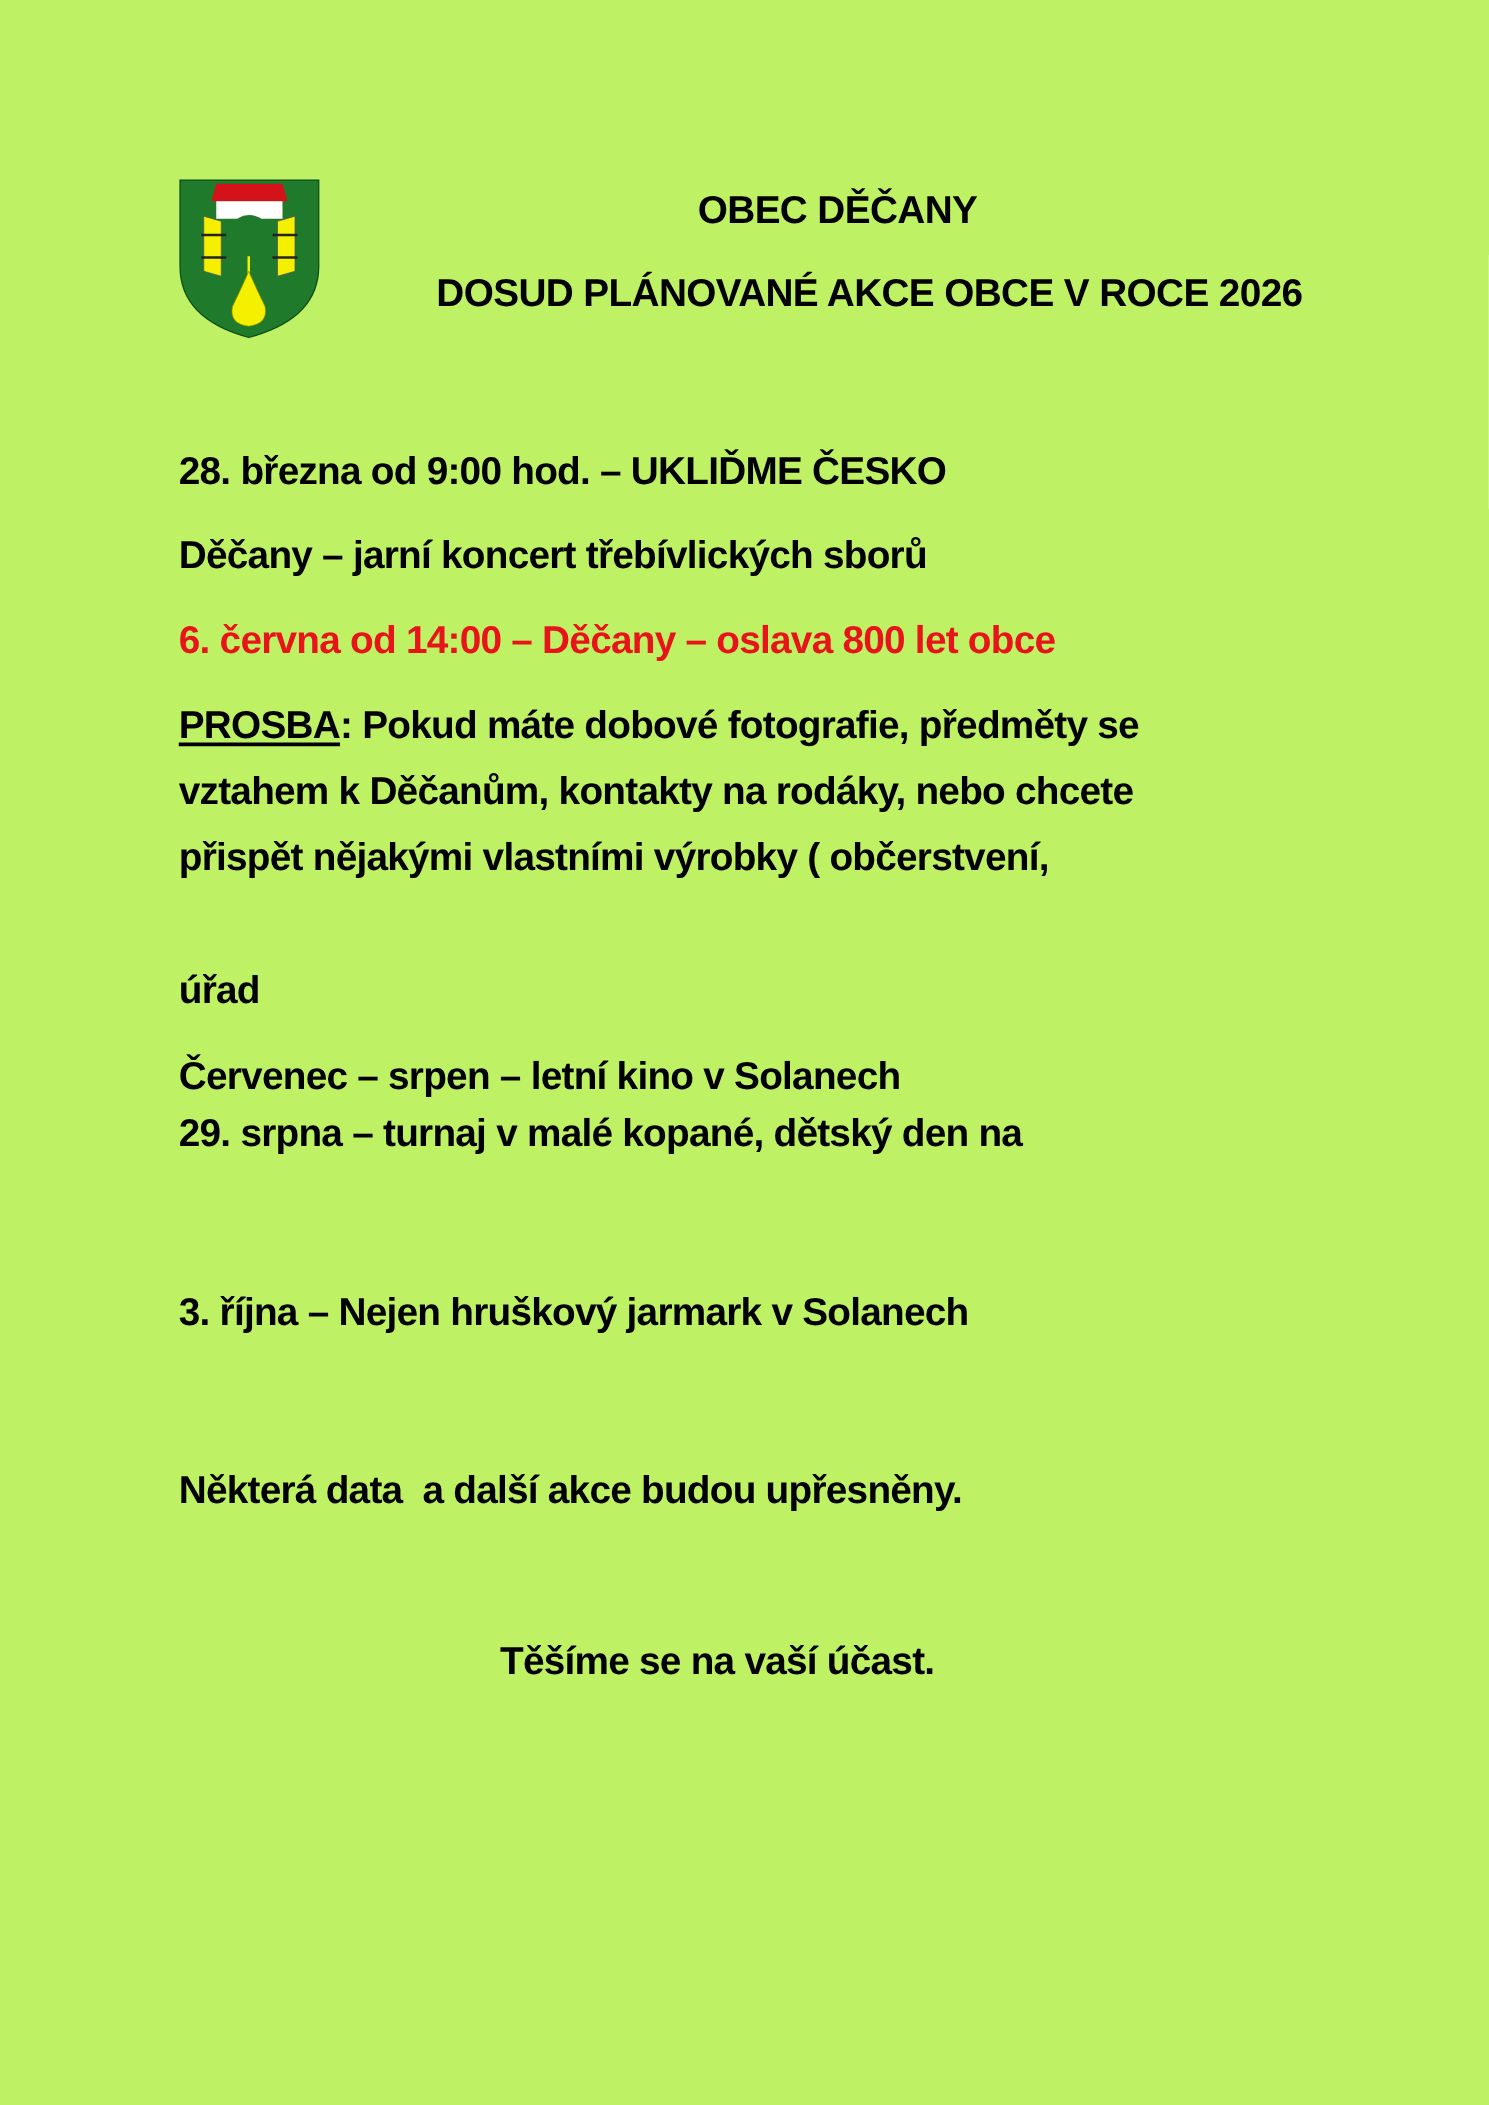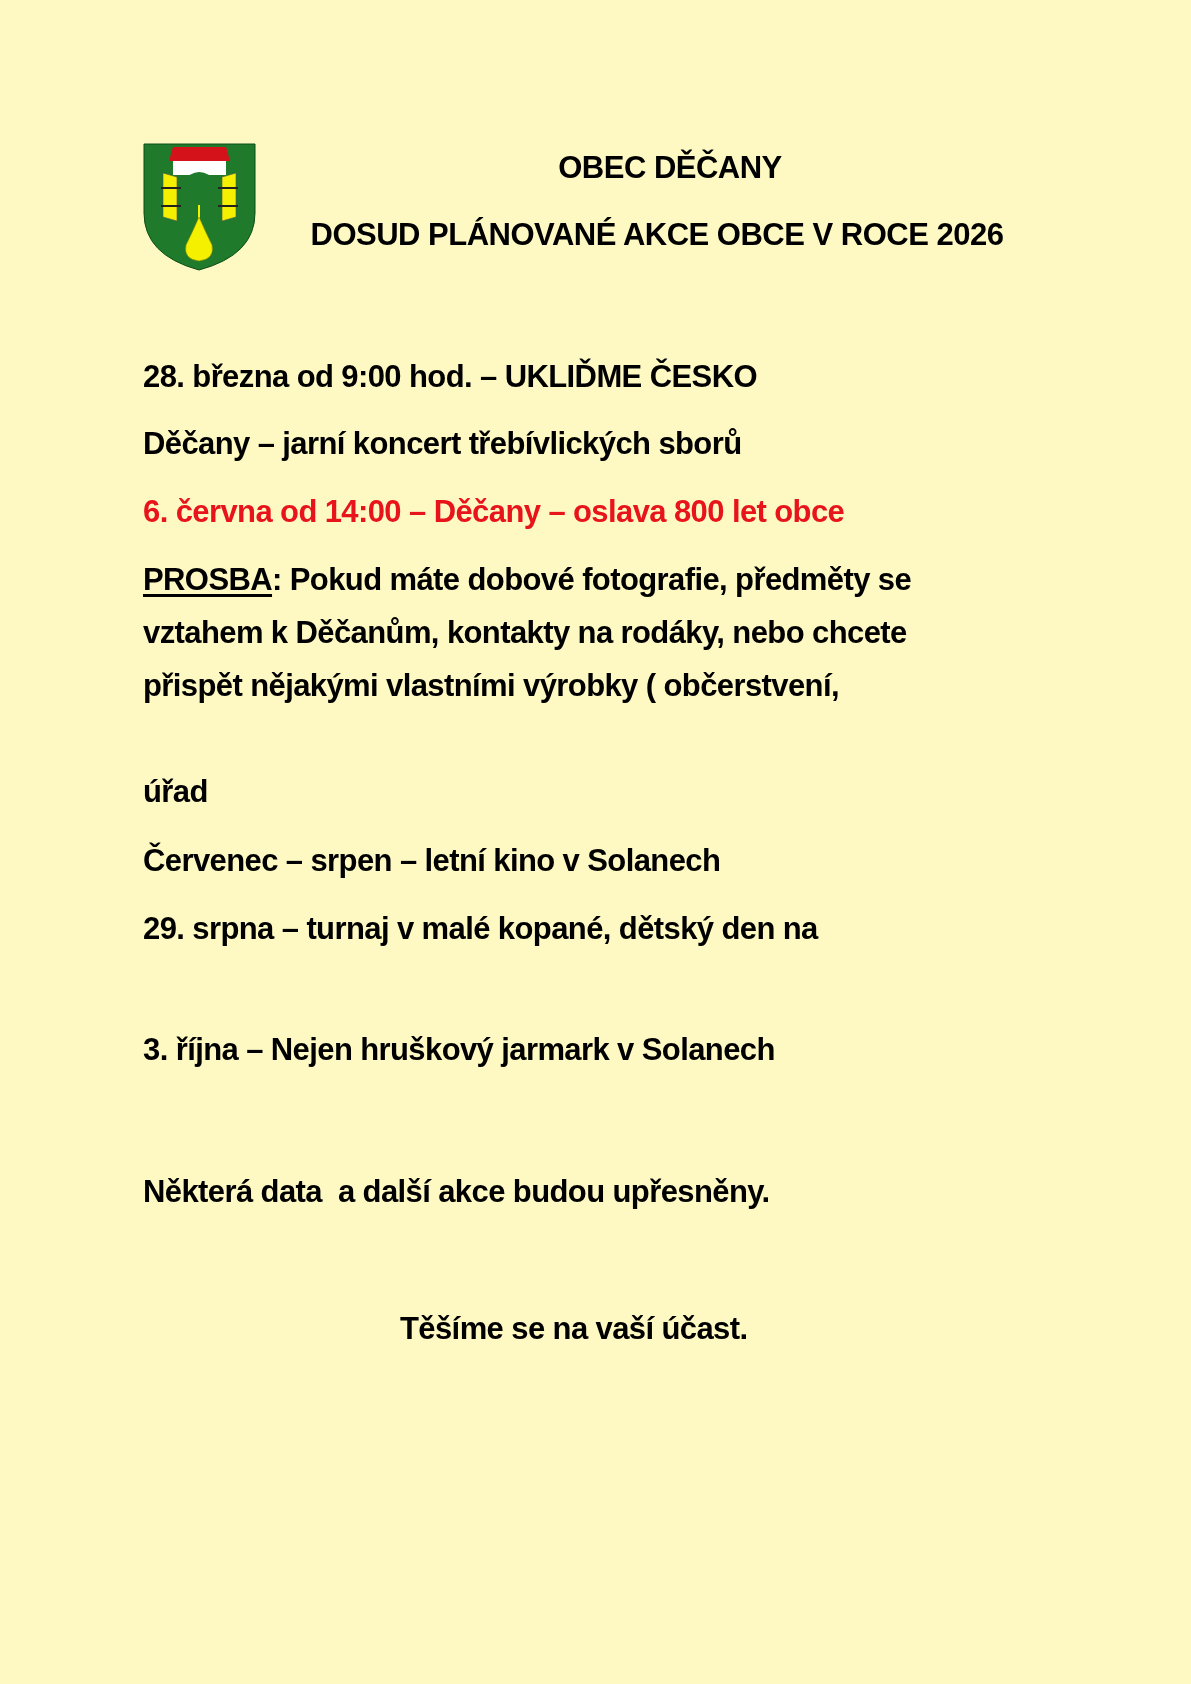--- a/index.html
+++ b/index.html
@@ -1,23 +1,23 @@
 <!DOCTYPE html>
 <html><head>
 <meta charset="utf-8">
 <style>
   html, body { margin: 0; padding: 0; background: #ffffff; }
   body { width: 1191px; height: 1684px; position: relative; overflow: hidden;
          font-family: "Liberation Sans", "DejaVu Sans", sans-serif; color: #000; }
-  .page { position: absolute; left: 0; top: 0; width: 1191px; height: 1684px; background: #fef9c3; }
+  .page { position: absolute; left: 0; top: 0; width: 1191px; height: 1684px; background: #bef264; }
   .coat { position: absolute; left: 143px; top: 143px; width: 113px; height: 128px; }
   .h1 { position: absolute; left: 0; width: 1191px; text-align: center; font-weight: bold;
         font-size: 31px; letter-spacing: -0.5px; }
   .title1 { top: 150px; left: 330px; width: 680px; }
-  .title2 { top: 217px; left: 272px; width: 770px; text-align: center; white-space: nowrap; }
+  .title2 { top: 217px; left: 272px; width: 770px; text-align: right; white-space: nowrap; }
   .line { position: absolute; left: 143px; font-weight: bold; font-size: 31px; letter-spacing: -0.6px;
           white-space: nowrap; line-height: 53px; text-align: right; }
   .red { color: #e8141b; }
   .u { text-decoration: underline; text-underline-offset: 4px; }
   .center { left: 400px; }
 </style>
 </head>
 <body>
 
 <div class="page">
@@ -43,18 +43,18 @@
   <div class="line" style="top:350px">28. března od 9:00 hod. – UKLIĎME ČESKO</div>
   <div class="line" style="top:417px">Děčany – jarní koncert třebívlických sborů</div>
   <div class="line red" style="top:485px">6. června od 14:00 – Děčany – oslava 800 let obce</div>
 
   <div class="line" style="top:553px"><span class="u">PROSBA</span><span>: Pokud máte dobové fotografie, předměty se</span></div>
   <div class="line" style="top:659px">přispět nějakými vlastními výrobky ( občerstvení,</div>
   <div class="line" style="top:606px">vztahem k Děčanům, kontakty na rodáky, nebo chcete</div>
   <div class="line" style="top:765px">úřad</div>
 
   <div class="line" style="top:834px">Červenec – srpen – letní kino v Solanech</div>
-  <div class="line" style="top:902px">29. srpna – turnaj v malé kopané, dětský den na</div>
+  <div class="line" style="top:880px">29. srpna – turnaj v malé kopané, dětský den na</div>
   <div class="line" style="top:1023px">3. října – Nejen hruškový jarmark v Solanech</div>
 
   <div class="line" style="top:1165px; white-space:pre">Některá data  a další akce budou upřesněny.</div>
   <div class="line center" style="top:1302px">Těšíme se na vaší účast.</div>
 </div>
 
 </body></html>

